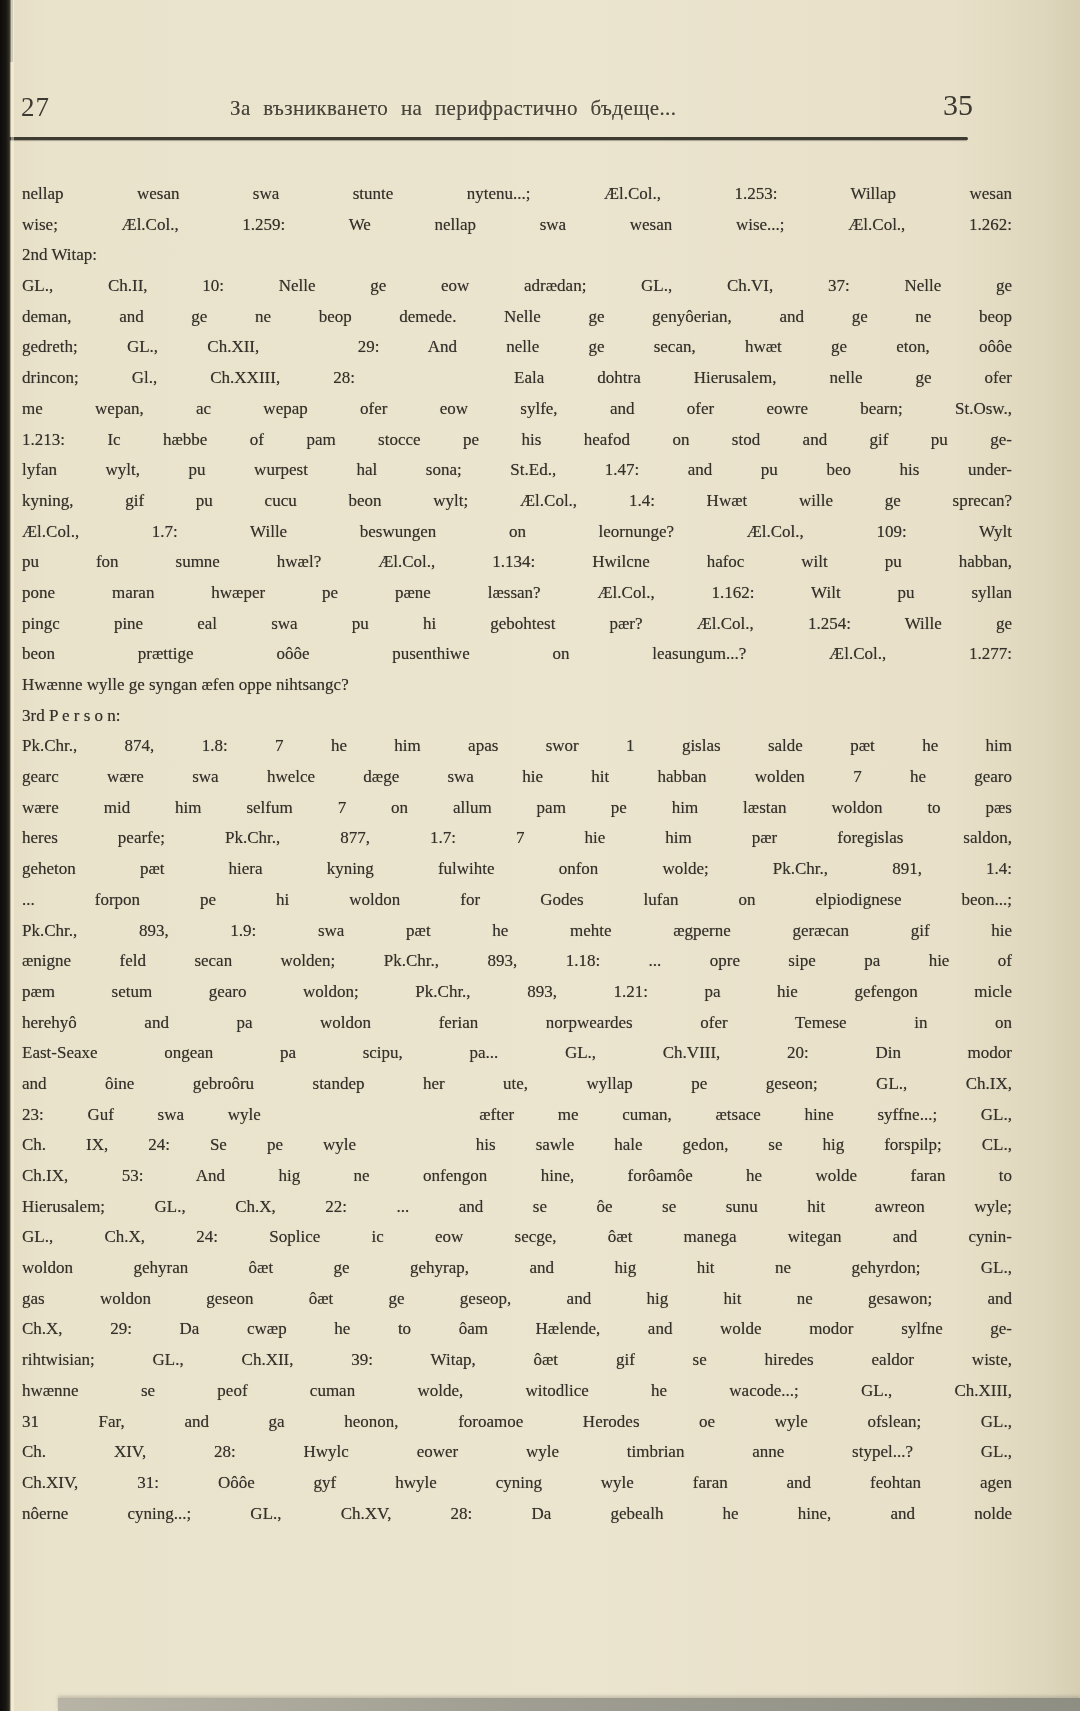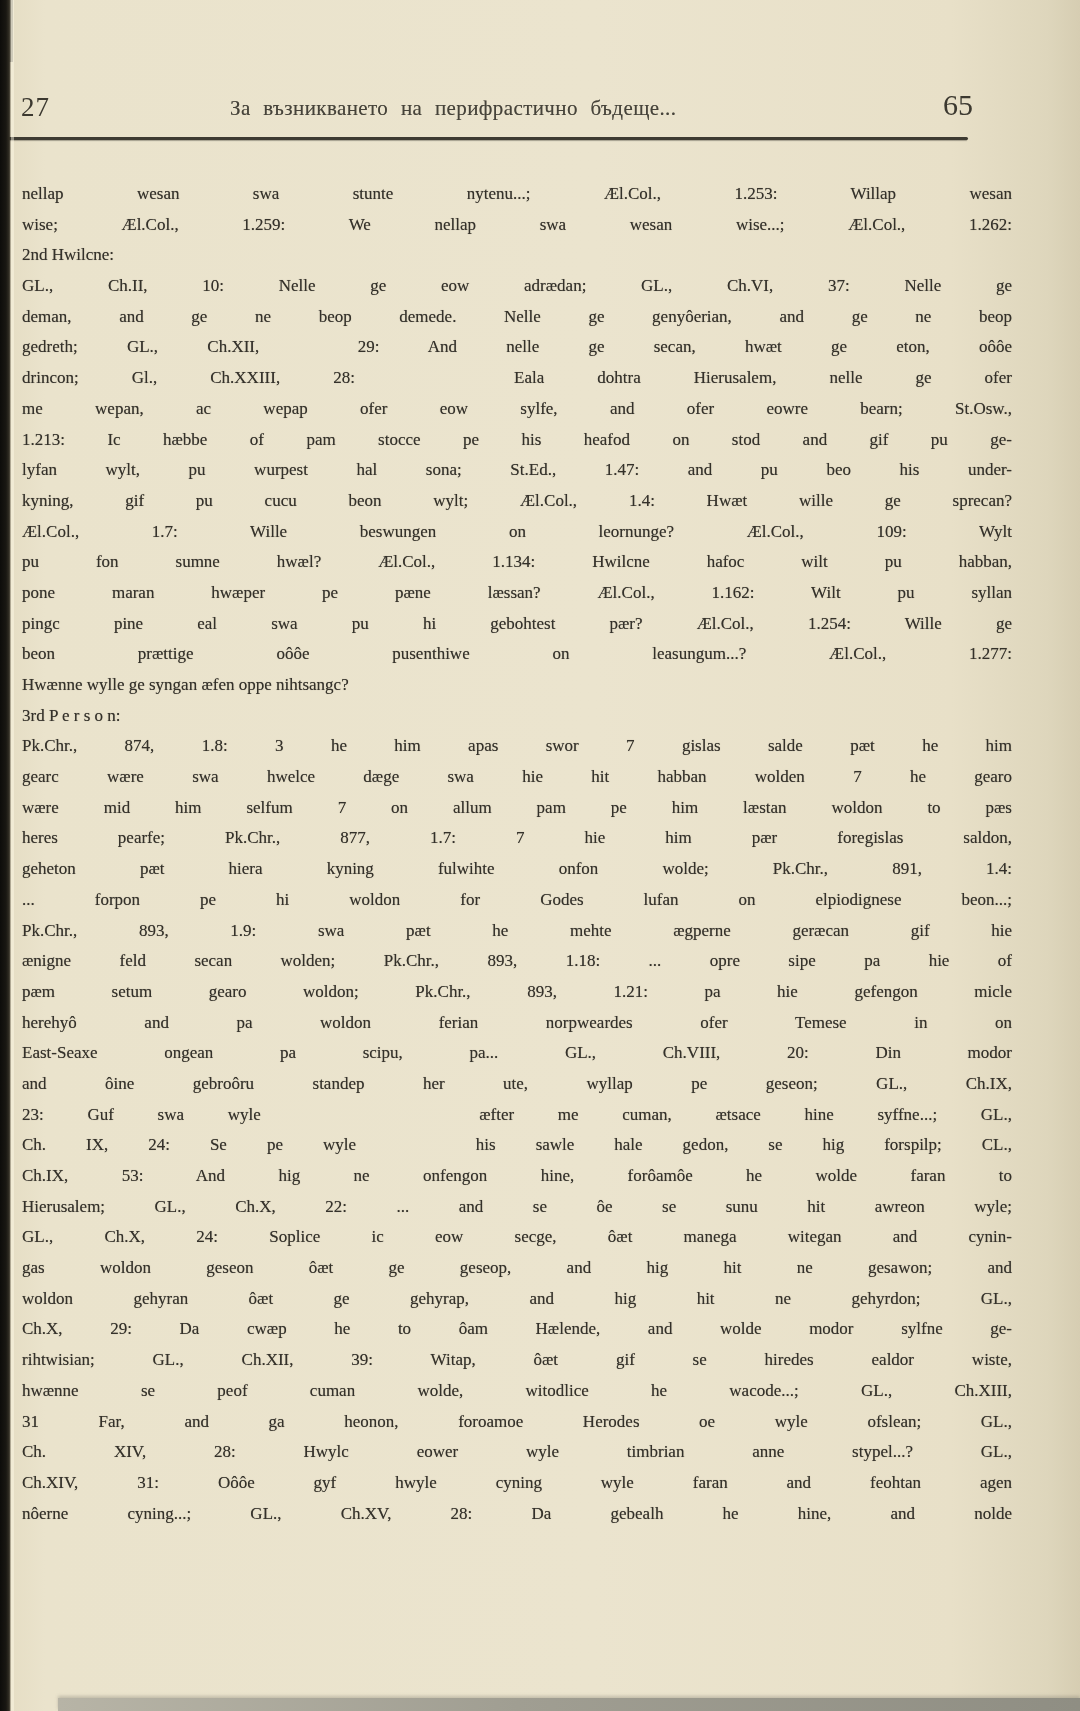--- a/index.html
+++ b/index.html
@@ -56,63 +56,63 @@
   .line.left{text-align:left;}
 </style>
 </head>
 <body>
 
 <div class="page">
 
   <div class="header-row">
     <span class="pn-left">27</span>
     <span class="running-title">За възникването на перифрастично бъдеще...</span>
-    <span class="pn-right">65</span>
+    <span class="pn-right">35</span>
   </div>
 
   <div class="header-rule"></div>
 
   <div class="body-text">
       <div class="line just">nellap wesan swa stunte nytenu...; Æl.Col., 1.253: Willap wesan</div>
       <div class="line just">wise; Æl.Col., 1.259: We nellap swa wesan wise...; Æl.Col., 1.262:</div>
-      <div class="line left">2nd Hwilcne:</div>
+      <div class="line left">2nd Witap:</div>
       <div class="line just">GL., Ch.II, 10: Nelle ge eow adrædan; GL., Ch.VI, 37: Nelle ge</div>
       <div class="line just">deman, and ge ne beop demede. Nelle ge genyôerian, and ge ne beop</div>
       <div class="line just">gedreth; GL., Ch.XII, &nbsp;29: And nelle ge secan, hwæt ge eton, oôôe</div>
       <div class="line just">drincon; Gl., Ch.XXIII, 28: &nbsp;&nbsp;Eala dohtra Hierusalem, nelle ge ofer</div>
       <div class="line just">me wepan, ac wepap ofer eow sylfe, and ofer eowre bearn; St.Osw.,</div>
       <div class="line just">1.213: Ic hæbbe of pam stocce pe his heafod on stod and gif pu ge-</div>
       <div class="line just">lyfan wylt, pu wurpest hal sona; St.Ed., 1.47: and pu beo his under-</div>
       <div class="line just">kyning, gif pu cucu beon wylt; Æl.Col., 1.4: Hwæt wille ge sprecan?</div>
       <div class="line just">Æl.Col., 1.7: Wille beswungen on leornunge? Æl.Col., 109: Wylt</div>
       <div class="line just">pu fon sumne hwæl? Æl.Col., 1.134: Hwilcne hafoc wilt pu habban,</div>
       <div class="line just">pone maran hwæper pe pæne læssan? Æl.Col., 1.162: Wilt pu syllan</div>
       <div class="line just">pingc pine eal swa pu hi gebohtest pær? Æl.Col., 1.254: Wille ge</div>
       <div class="line just">beon prættige oôôe pusenthiwe on leasungum...? Æl.Col., 1.277:</div>
       <div class="line left">Hwænne wylle ge syngan æfen oppe nihtsangc?</div>
       <div class="line left">3rd P e r s o n:</div>
-      <div class="line just">Pk.Chr., 874, 1.8: 3 he him apas swor 7 gislas salde pæt he him</div>
+      <div class="line just">Pk.Chr., 874, 1.8: 7 he him apas swor 1 gislas salde pæt he him</div>
       <div class="line just">gearc wære swa hwelce dæge swa hie hit habban wolden 7 he gearo</div>
       <div class="line just">wære mid him selfum 7 on allum pam pe him læstan woldon to pæs</div>
       <div class="line just">heres pearfe; Pk.Chr., 877, 1.7: 7 hie him pær foregislas saldon,</div>
       <div class="line just">geheton pæt hiera kyning fulwihte onfon wolde; Pk.Chr., 891, 1.4:</div>
       <div class="line just">... forpon pe hi woldon for Godes lufan on elpiodignese beon...;</div>
       <div class="line just">Pk.Chr., 893, 1.9: swa pæt he mehte ægperne geræcan gif hie</div>
       <div class="line just">ænigne feld secan wolden; Pk.Chr., 893, 1.18: ... opre sipe pa hie of</div>
       <div class="line just">pæm setum gearo woldon; Pk.Chr., 893, 1.21: pa hie gefengon micle</div>
       <div class="line just">herehyô and pa woldon ferian norpweardes ofer Temese in on</div>
       <div class="line just">East-Seaxe ongean pa scipu, pa... GL., Ch.VIII, 20: Din modor</div>
       <div class="line just">and ôine gebroôru standep her ute, wyllap pe geseon; GL., Ch.IX,</div>
       <div class="line just">23: Guf swa wyle &nbsp;&nbsp;&nbsp;&nbsp;æfter me cuman, ætsace hine syffne...; GL.,</div>
       <div class="line just">Ch. IX, 24: Se pe wyle &nbsp;&nbsp;his sawle hale gedon, se hig forspilp; CL.,</div>
       <div class="line just">Ch.IX, 53: And hig ne onfengon hine, forôamôe he wolde faran to</div>
       <div class="line just">Hierusalem; GL., Ch.X, 22: ... and se ôe se sunu hit awreon wyle;</div>
       <div class="line just">GL., Ch.X, 24: Soplice ic eow secge, ôæt manega witegan and cynin-</div>
+      <div class="line just">woldon gehyran ôæt ge gehyrap, and hig hit ne gehyrdon; GL.,</div>
       <div class="line just">gas woldon geseon ôæt ge geseop, and hig hit ne gesawon; and</div>
-      <div class="line just">woldon gehyran ôæt ge gehyrap, and hig hit ne gehyrdon; GL.,</div>
       <div class="line just">Ch.X, 29: Da cwæp he to ôam Hælende, and wolde modor sylfne ge-</div>
       <div class="line just">rihtwisian; GL., Ch.XII, 39: Witap, ôæt gif se hiredes ealdor wiste,</div>
       <div class="line just">hwænne se peof cuman wolde, witodlice he wacode...; GL., Ch.XIII,</div>
       <div class="line just">31 Far, and ga heonon, foroamoe Herodes oe wyle ofslean; GL.,</div>
       <div class="line just">Ch. XIV, 28: Hwylc eower wyle timbrian anne stypel...? GL.,</div>
       <div class="line just">Ch.XIV, 31: Oôôe gyf hwyle cyning wyle faran and feohtan agen</div>
       <div class="line just">nôerne cyning...; GL., Ch.XV, 28: Da gebealh he hine, and nolde</div>
     </div>
 
   <div class="corner-smudge"></div>

